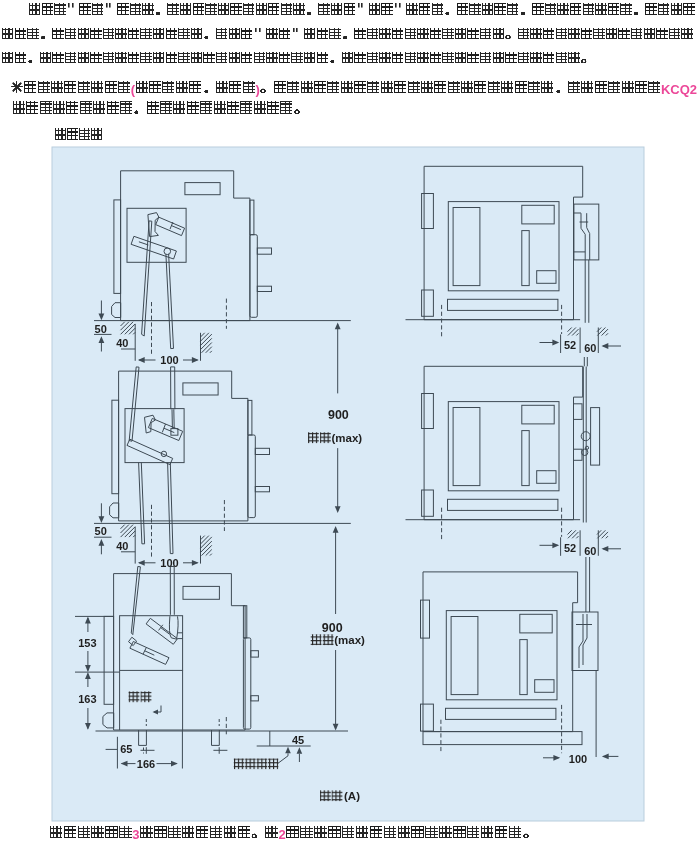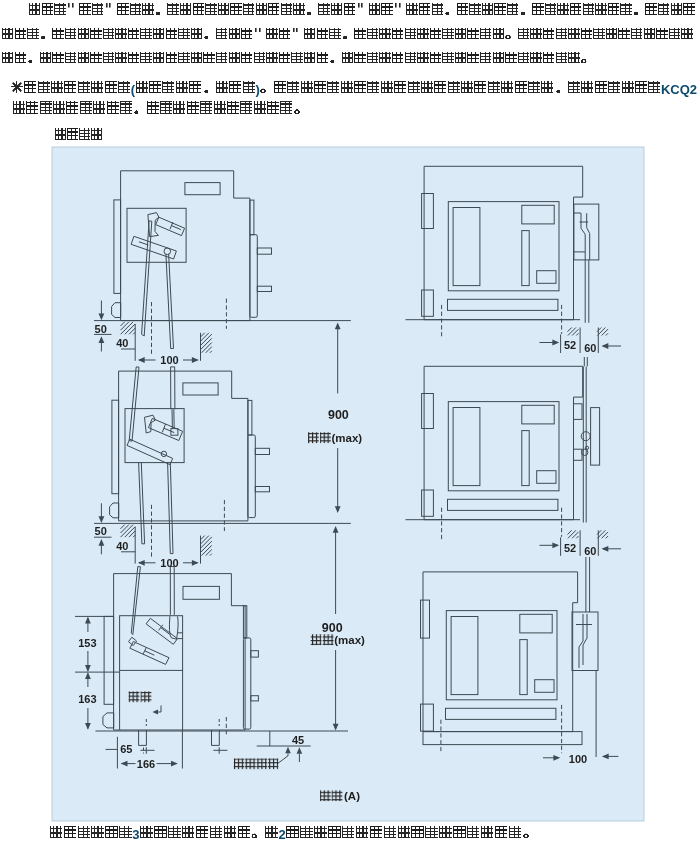--- a/index.html
+++ b/index.html
@@ -1,17 +1,17 @@
 <!DOCTYPE html>
 <html><head><meta charset="utf-8">
 <style>
 *{margin:0;padding:0;box-sizing:border-box}
 html,body{width:700px;height:845px;background:#fff;overflow:hidden;position:relative;
 font-family:"Liberation Sans",sans-serif}
-.t{position:absolute;white-space:nowrap;color:#0c4a6e;font-weight:bold;line-height:1}
+.t{position:absolute;white-space:nowrap;color:#ec4899;font-weight:bold;line-height:1}
 .t i{display:inline-block;vertical-align:top}
 .g{background:
  repeating-linear-gradient(90deg,#1d1d1d 0 1.2px,rgba(0,0,0,0) 1.2px 3.9px),
  repeating-linear-gradient(0deg,#1d1d1d 0 1.2px,rgba(0,0,0,0) 1.2px 3.7px);}
 i.g:nth-of-type(3n){background:
  repeating-linear-gradient(90deg,#262626 0 1.2px,rgba(0,0,0,0) 1.2px 4.6px),
  repeating-linear-gradient(0deg,#262626 0 1.2px,rgba(0,0,0,0) 1.2px 3.1px);}
 i.g:nth-of-type(3n+1){background:
  repeating-linear-gradient(90deg,#262626 0 1.2px,rgba(0,0,0,0) 1.2px 3.2px),
  repeating-linear-gradient(0deg,#262626 0 1.2px,rgba(0,0,0,0) 1.2px 4.4px);}

